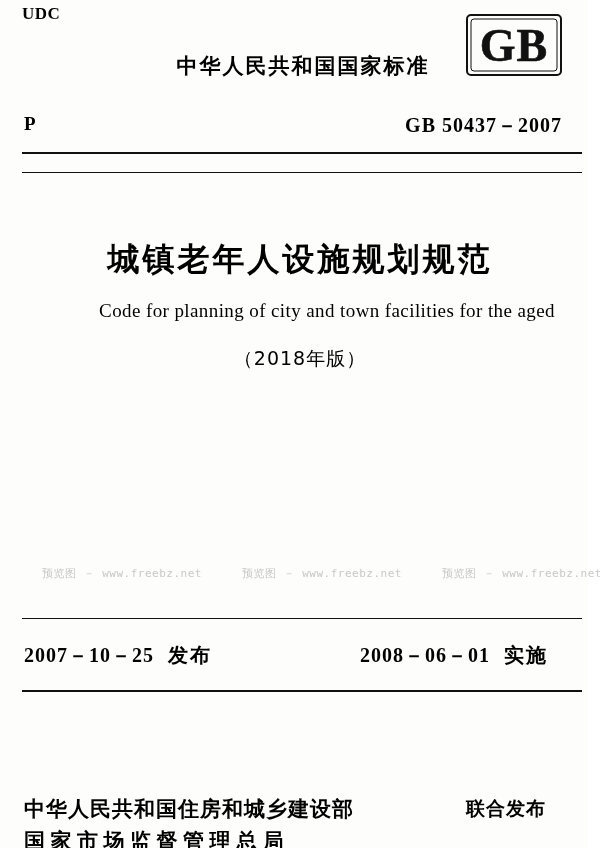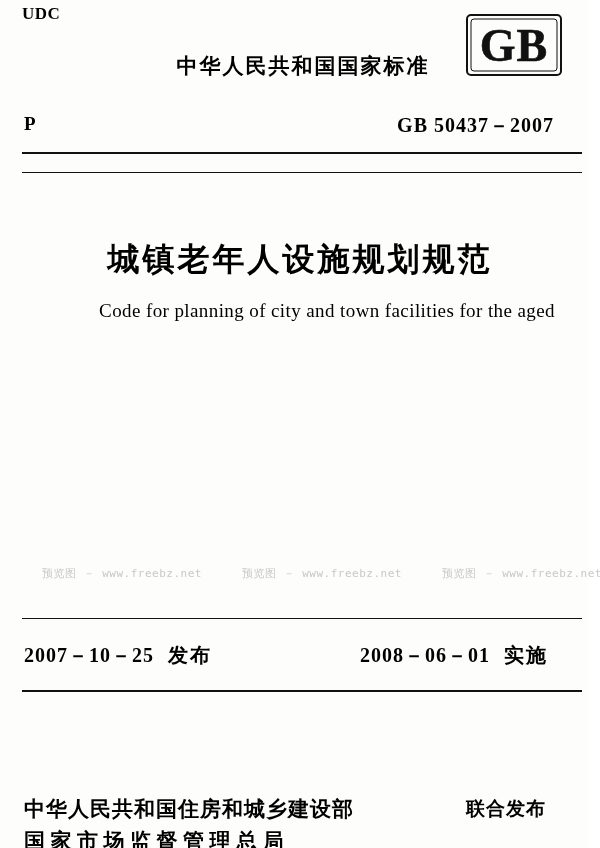--- a/index.html
+++ b/index.html
@@ -59,21 +59,21 @@
   .cls-p {
     position: absolute;
     left: 24px;
     top: 113px;
     font-family: "Liberation Serif", serif;
     font-weight: bold;
     font-size: 19px;
   }
   .std-number {
     position: absolute;
-    right: 34px;
+    right: 26px;
     top: 112px;
     font-family: "Liberation Serif", serif;
     font-weight: bold;
     font-size: 20px;
     letter-spacing: 1px;
   }
 
   .rule {
     position: absolute;
     left: 22px;
@@ -216,20 +216,21 @@
   <div class="std-title">中华人民共和国国家标准</div>
 
   <div class="cls-p">P</div>
   <div class="std-number">GB 50437－2007</div>
 
   <hr class="rule rule-top">
   <hr class="rule rule-mid">
 
   <div class="main-title">城镇老年人设施规划规范</div>
   <div class="main-title-en">Code for planning of city and town facilities for the aged</div>
+  <div class="edition">（2018年版）</div>
 
   <div class="watermark">
     <span>预览图 － www.freebz.net</span>
     <span>预览图 － www.freebz.net</span>
     <span>预览图 － www.freebz.net</span>
     <span>预览图 － www.freebz.net</span>
   </div>
 
   <hr class="rule rule-bottom-above">
 

